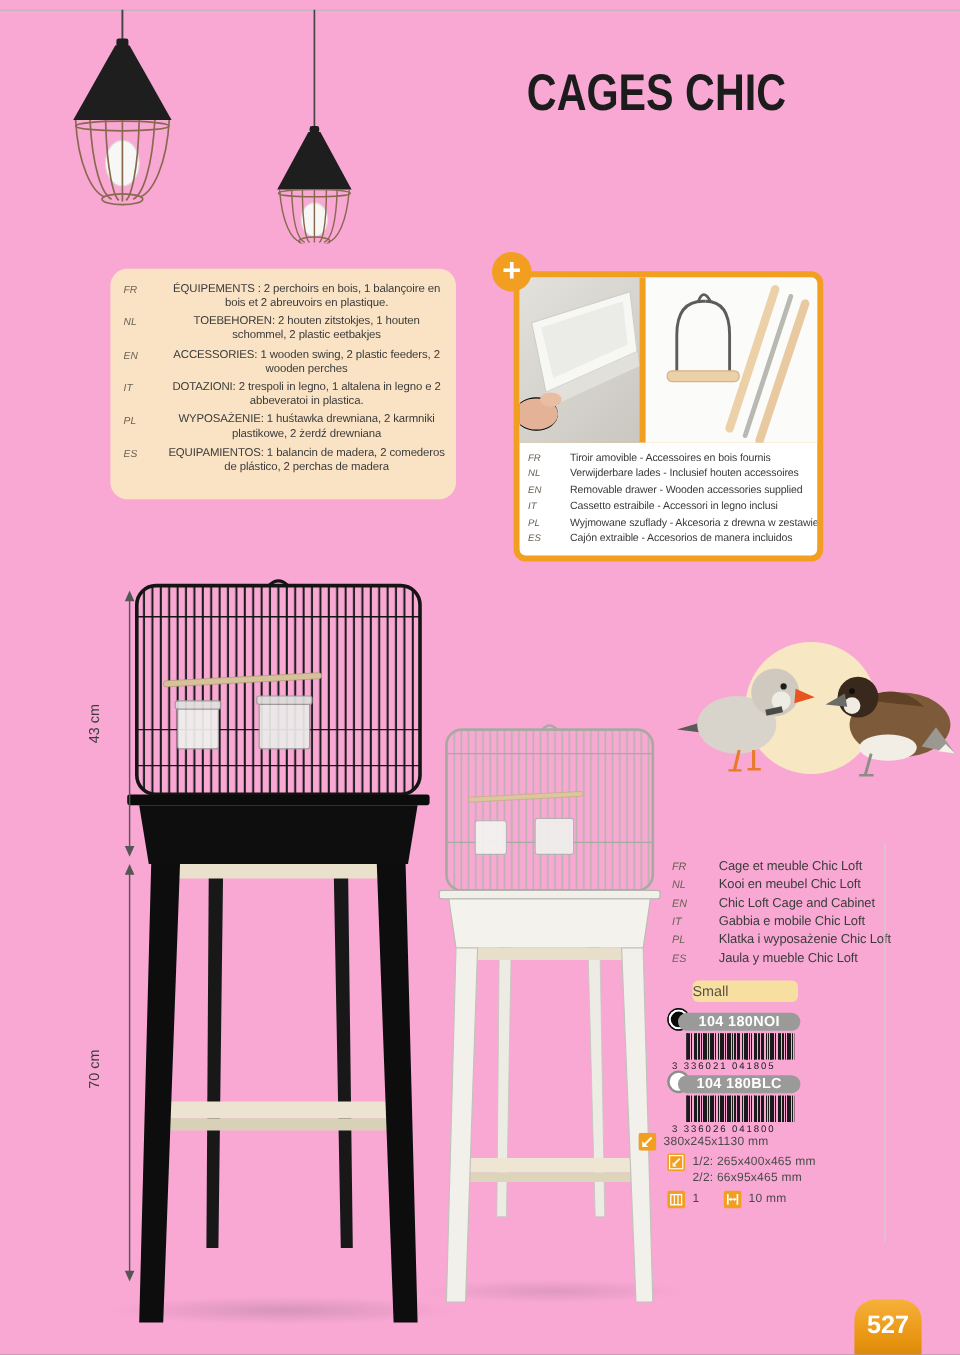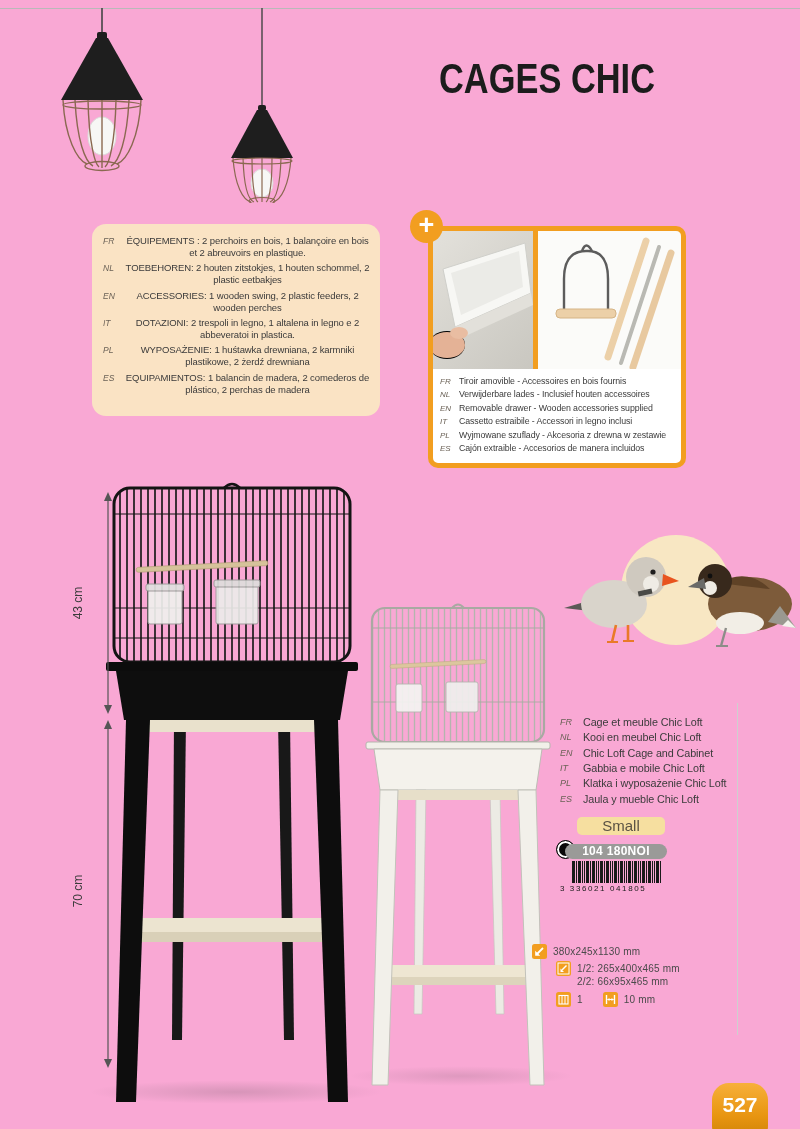--- a/index.html
+++ b/index.html
@@ -14,21 +14,21 @@
   
   .title{left:407px;top:54px;width:280px;text-align:center;font-size:43px;font-weight:700;
          color:#1c1c1c;transform:scaleX(0.8);transform-origin:center;letter-spacing:0px;white-space:nowrap;}
   .loft-banner{left:421px;top:109px;width:252px;height:36px;background:#101010;}
   .loft-banner span{display:block;text-align:center;color:#fff;font-size:21px;font-weight:700;
          letter-spacing:13px;padding-left:13px;line-height:36px;}
 
   
   .equip-box{left:92px;top:224px;width:288px;height:192px;background:#fae3c4;border-radius:14px;
              padding:11px 9px 6px 11px;box-sizing:border-box;overflow:hidden;}
-  .ml-row{display:flex;margin-bottom:3px;}
+  .ml-row{display:flex;margin-bottom:3px;gap:16px;}
   .ml-lang{flex:0 0 21px;font-style:italic;color:#6b6257;font-size:8.5px;padding-top:1px;}
   .ml-text{font-size:9.5px;line-height:1.28;color:#3a3a3a;letter-spacing:-0.1px;text-align:center;}
 
   
   .feat-box{left:428px;top:226px;width:258px;height:242px;border:5px solid #f29e20;border-radius:10px;
             background:#fff;box-sizing:border-box;overflow:hidden;}
   .plus-badge{left:410px;top:210px;width:33px;height:33px;border-radius:50%;background:#f29e20;
               color:#fff;font-size:27px;font-weight:700;text-align:center;line-height:31px;z-index:5;}
   .fb-photos{display:flex;gap:5px;background:#f29e20;height:138px;}
   .fb-photo-left{flex:0 0 100px;background:linear-gradient(135deg,#e3e1db,#c9c7c0);}
@@ -41,21 +41,21 @@
   
   .dim-label{font-size:12px;color:#3c3c3c;transform:rotate(-90deg);transform-origin:center;white-space:nowrap;}
 
   
   .names{left:560px;top:716px;width:210px;}
   .names .ml-row{margin-bottom:2.6px;}
   .names .ml-lang{flex:0 0 23px;font-size:9px;}
   .names .ml-text{font-size:10.8px;line-height:1.18;color:#3b3b3b;}
 
   .size-badge{left:577px;top:817px;width:88px;height:18px;background:#f6dfa0;border-radius:5px;
-              text-align:center;font-size:15px;color:#5a5244;line-height:18px;}
+              font-size:12px;color:#5a5244;line-height:18px;}
 
   .prod-row{width:190px;}
   .dot{position:absolute;left:0;top:0;width:19px;height:19px;border-radius:50%;box-sizing:border-box;}
   .dot-black{background:#0a0a0a;box-shadow:0 0 0 2px #fff inset;border:1px solid #0a0a0a;}
   .dot-white{background:#fff;border:2px solid #8d8d8b;}
   .code-pill{position:absolute;left:9px;top:4px;width:102px;height:15px;background:#9a9a98;border-radius:8px;
              color:#fff;font-size:12px;font-weight:700;text-align:center;line-height:15px;letter-spacing:0.3px;}
   .barcode{position:absolute;left:16px;top:21px;width:90px;height:22px;
      background-image:repeating-linear-gradient(90deg,#1a1a1a 0 1px,transparent 1px 2px),
                       repeating-linear-gradient(90deg,#1a1a1a 0 2px,transparent 2px 7px);}
@@ -331,20 +331,26 @@
       </div>
   </div>
 
   <div class="abs size-badge">Small</div>
 
   <div class="abs prod-row" style="left:556px;top:840px;height:52px;">
     <span class="dot dot-black"></span>
     <span class="code-pill">104 180NOI</span>
     <span class="barcode"></span>
     <span class="bc-digits">3 336021 041805</span>
+  </div>
+  <div class="abs prod-row" style="left:556px;top:892px;height:52px;">
+    <span class="dot dot-white"></span>
+    <span class="code-pill">104 180BLC</span>
+    <span class="barcode"></span>
+    <span class="bc-digits">3 336026 041800</span>
   </div>
 
   <div class="spec-row" style="left:532px;top:944px;">
     <svg class="spec-icon" viewBox="0 0 15 15">
       <rect width="15" height="15" rx="2.5" fill="#f29e20"></rect>
       <line x1="11" y1="4" x2="5" y2="10" stroke="#fff" stroke-width="1.8"></line>
       <polygon points="3.2,6.8 3.2,11.8 8.2,11.8" fill="#fff"></polygon>
     </svg>
     <span class="spec-text">380x245x1130 mm</span>
   </div>

